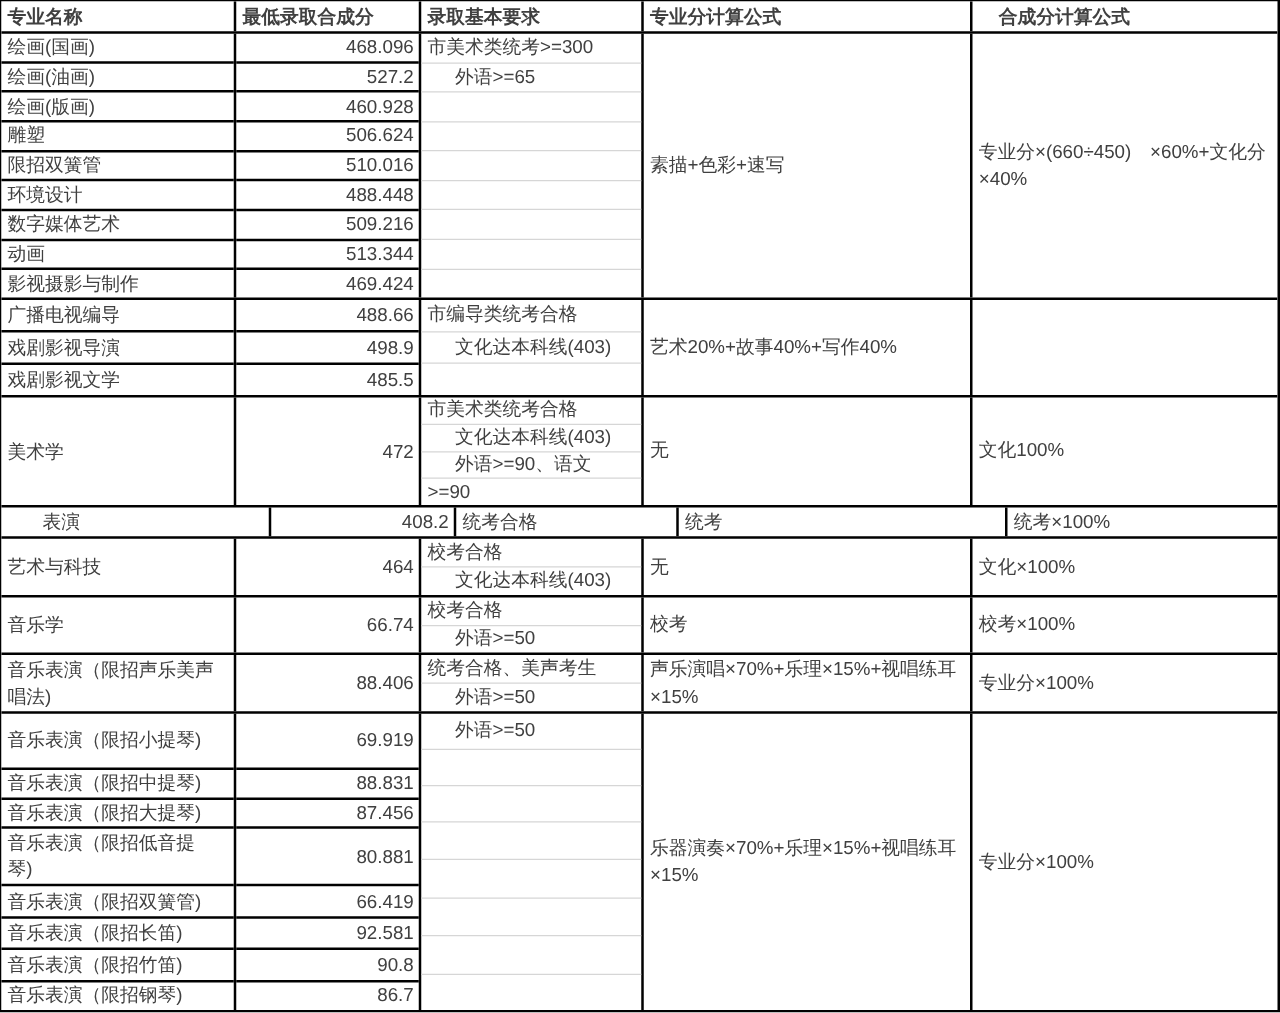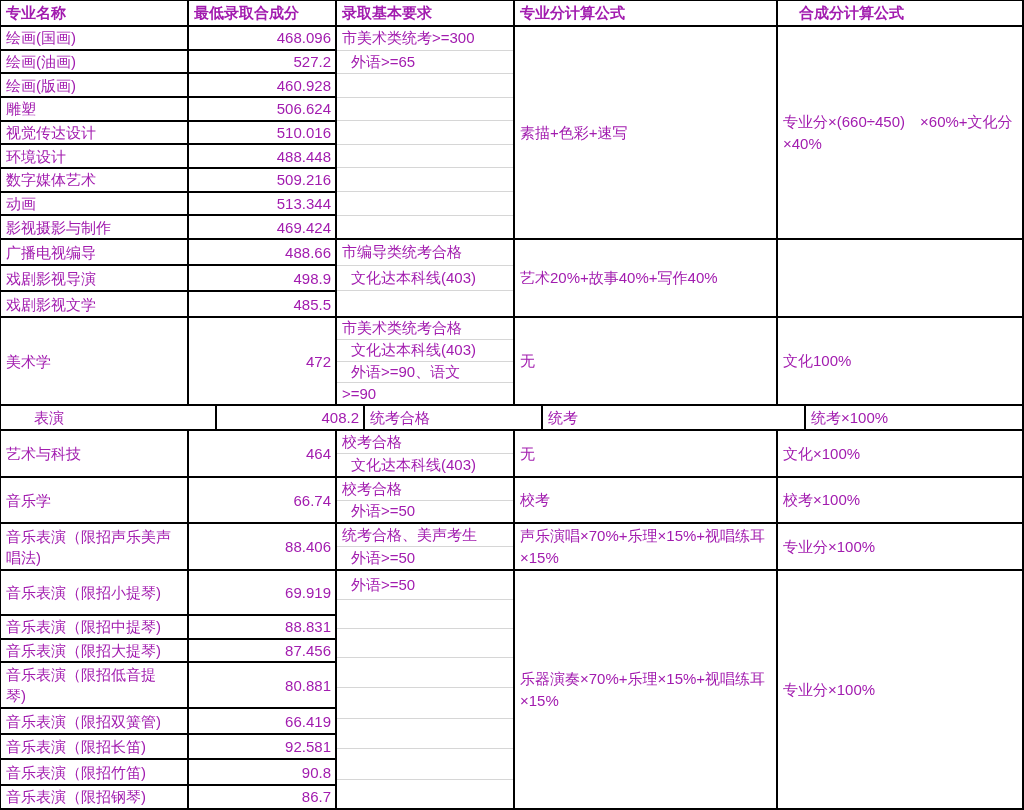--- a/index.html
+++ b/index.html
@@ -1,19 +1,19 @@
 <!DOCTYPE html>
 <html><head>
 <meta charset="utf-8">
 <style>
   html,body{margin:0;padding:0;background:#fff;}
   .sheet{
     width:1024px;height:810px;box-sizing:border-box;
     font-family:"Liberation Sans","DejaVu Sans",sans-serif;
-    font-size:15px;color:#a21caf;background:#fff;
+    font-size:15px;color:#404040;background:#fff;
     border:1px solid #000;border-right:2px solid #000;border-bottom:2px solid #000;
     display:flex;flex-direction:column;overflow:hidden;
   }
   
   .hrow{flex:0 0 26px;display:flex;border-bottom:2px solid #000;font-weight:bold;box-sizing:border-box;}
   .hc{display:flex;align-items:center;padding-left:5px;box-sizing:border-box;white-space:nowrap;overflow:hidden;}
   
   .w1{width:188px;}.w2{width:148px;}.w3{width:178px;}.w4{width:263px;}.w5{flex:1;padding-left:21px;}
   .bR{border-right:2px solid #000;}
   
@@ -26,42 +26,42 @@
   
   .r{flex:1;display:flex;align-items:center;box-sizing:border-box;
      border-bottom:2px solid #000;line-height:21px;}
   .c1 .r{padding:0 14px 0 5px;}
   .c2 .r{justify-content:flex-end;padding-right:4px;}
   .c1 .r:last-child,.c2 .r:last-child{border-bottom:none;}
   
   .q{flex:1;display:flex;align-items:center;box-sizing:border-box;
      padding:0 20px 0 5px;border-bottom:1px solid #d6d6d6;line-height:20px;}
   .c3 .q:last-child{border-bottom:none;}
-  .q.ind{padding-left:14px;}
+  .q.ind{padding-left:27px;}
 </style>
 </head>
 <body>
 
 <div class="sheet">
 
   <div class="hrow">
     <div class="hc w1 bR">专业名称</div>
     <div class="hc w2 bR">最低录取合成分</div>
     <div class="hc w3 bR">录取基本要求</div>
     <div class="hc w4 bR">专业分计算公式</div>
     <div class="hc w5">合成分计算公式</div>
   </div>
 
   <div class="band g0">
     <div class="c1 w1 bR">
       <div class="r">绘画(国画)</div>
       <div class="r">绘画(油画)</div>
       <div class="r">绘画(版画)</div>
       <div class="r">雕塑</div>
-      <div class="r">视觉传达设计</div>
+      <div class="r">限招双簧管</div>
       <div class="r">环境设计</div>
       <div class="r">数字媒体艺术</div>
       <div class="r">动画</div>
       <div class="r">影视摄影与制作</div>
     </div>
     <div class="c2 w2 bR">
       <div class="r">468.096</div>
       <div class="r">527.2</div>
       <div class="r">460.928</div>
       <div class="r">506.624</div>

